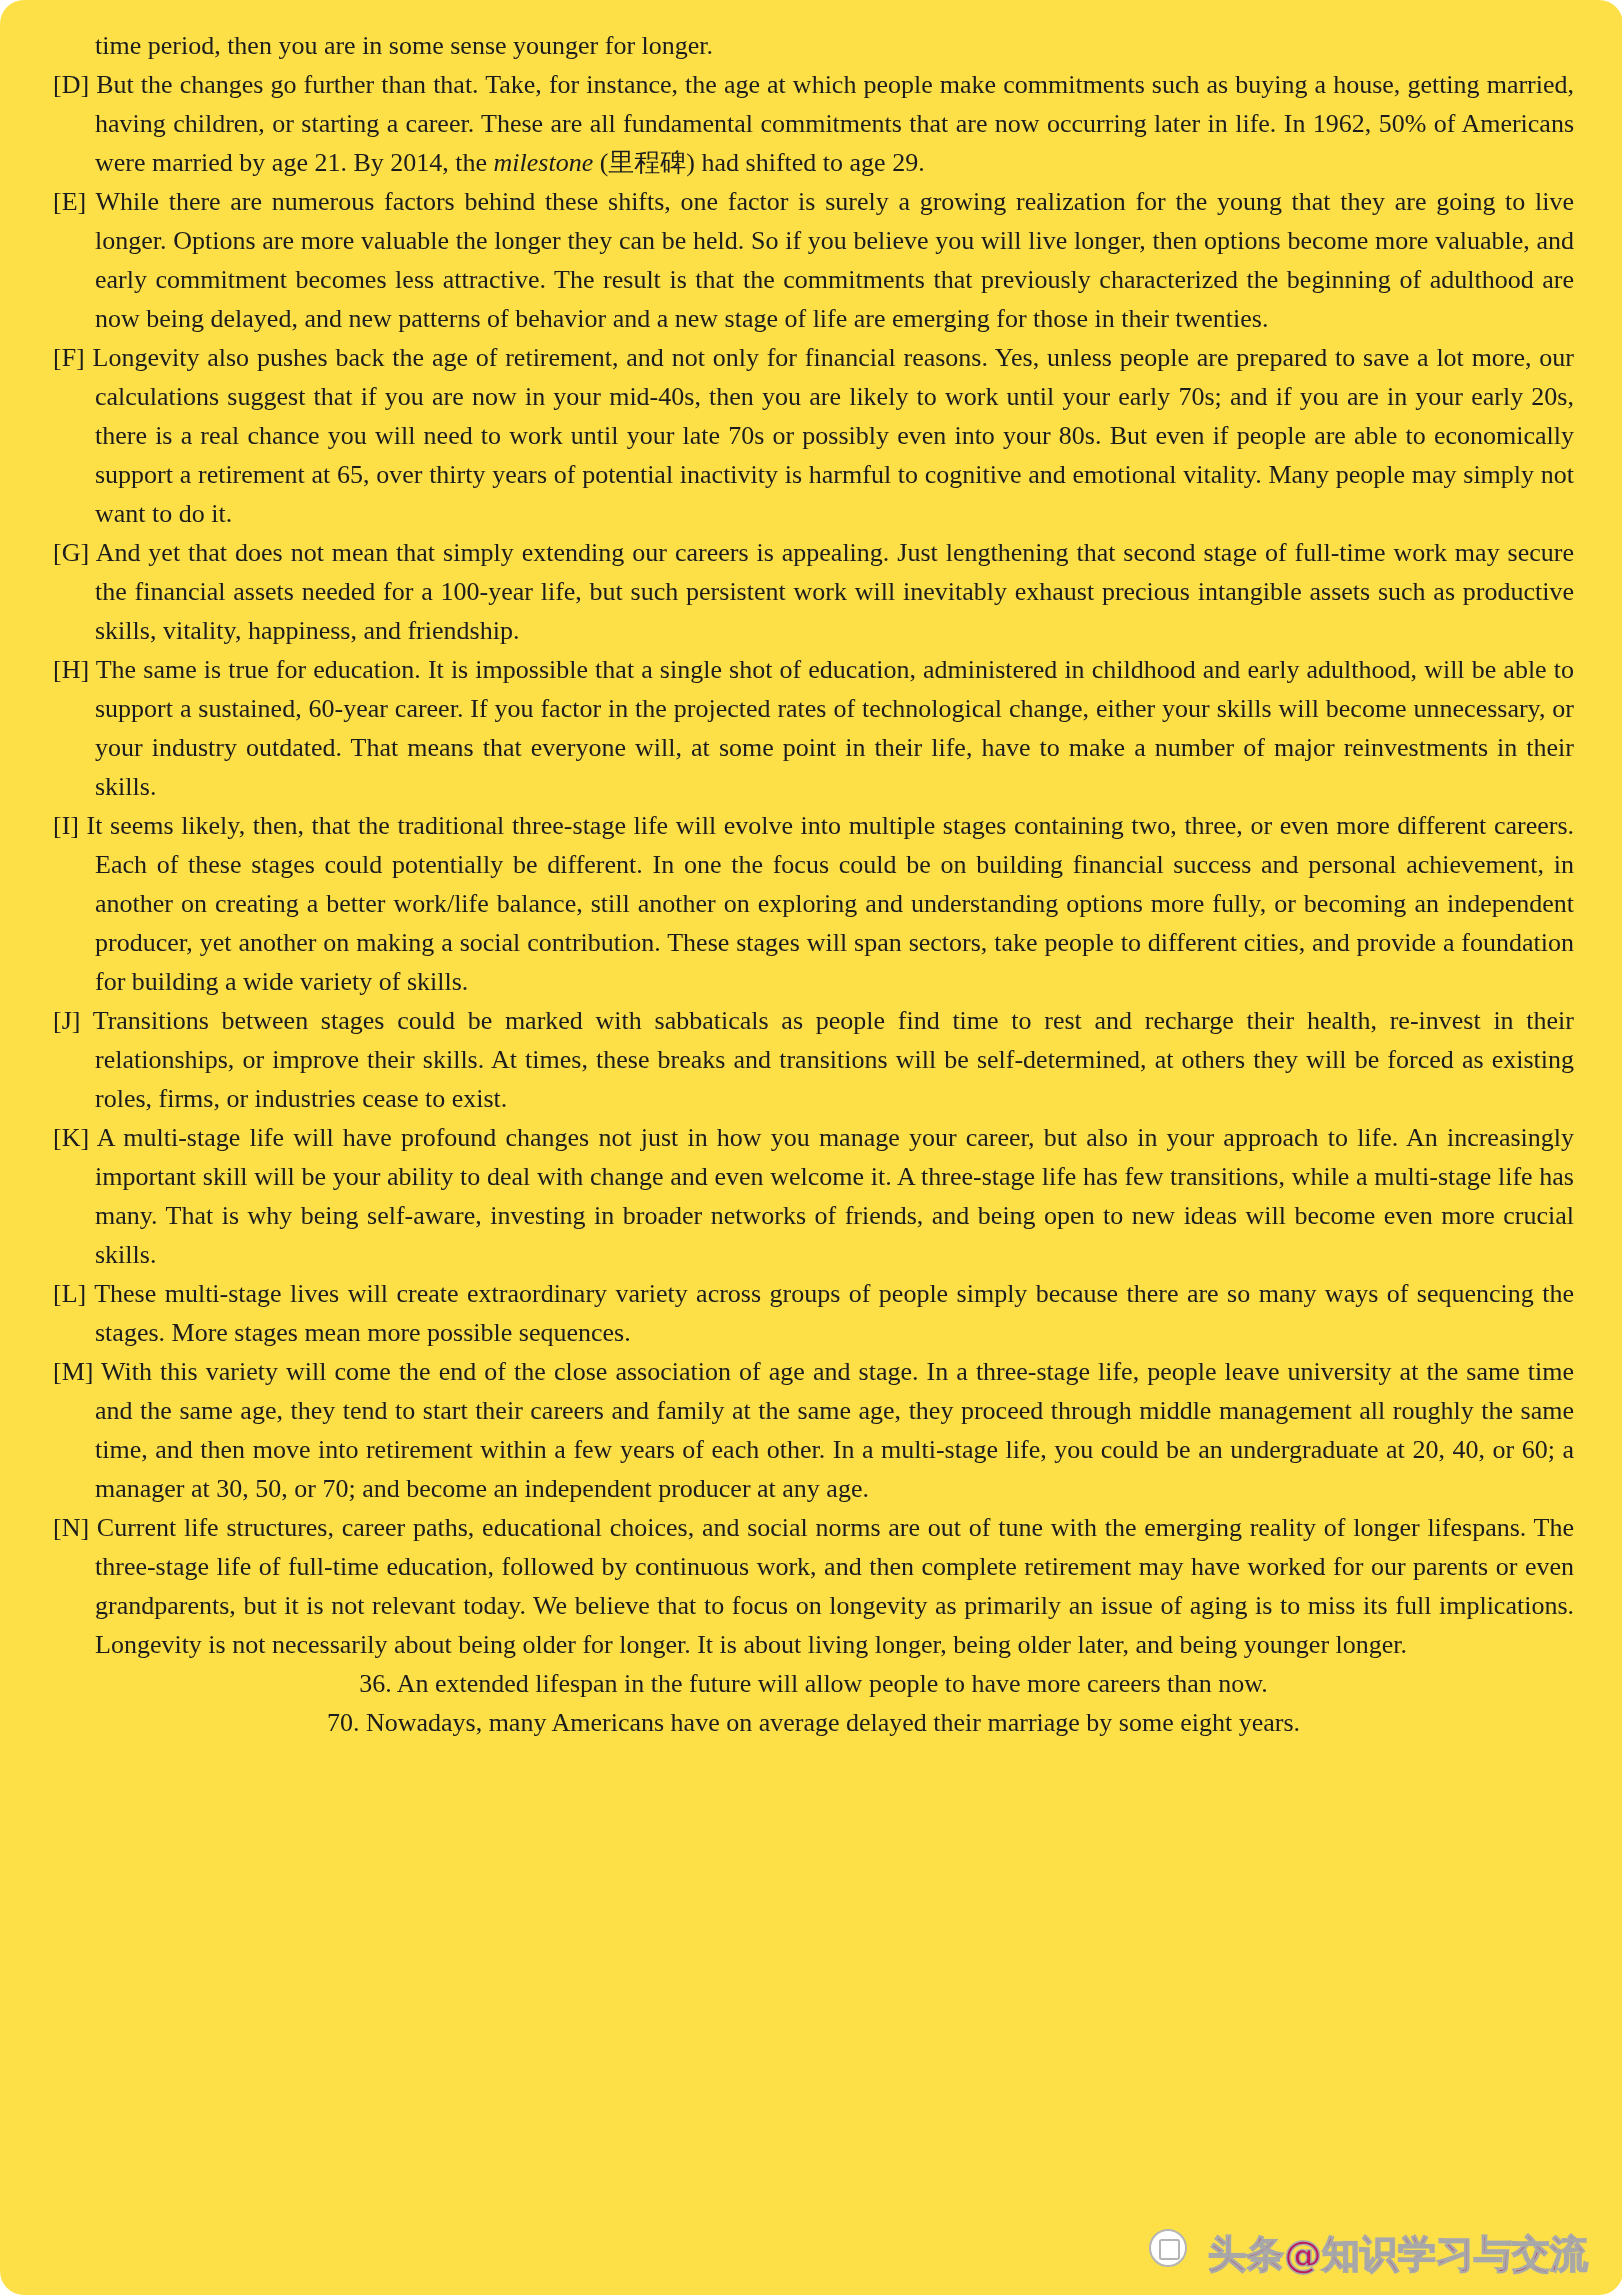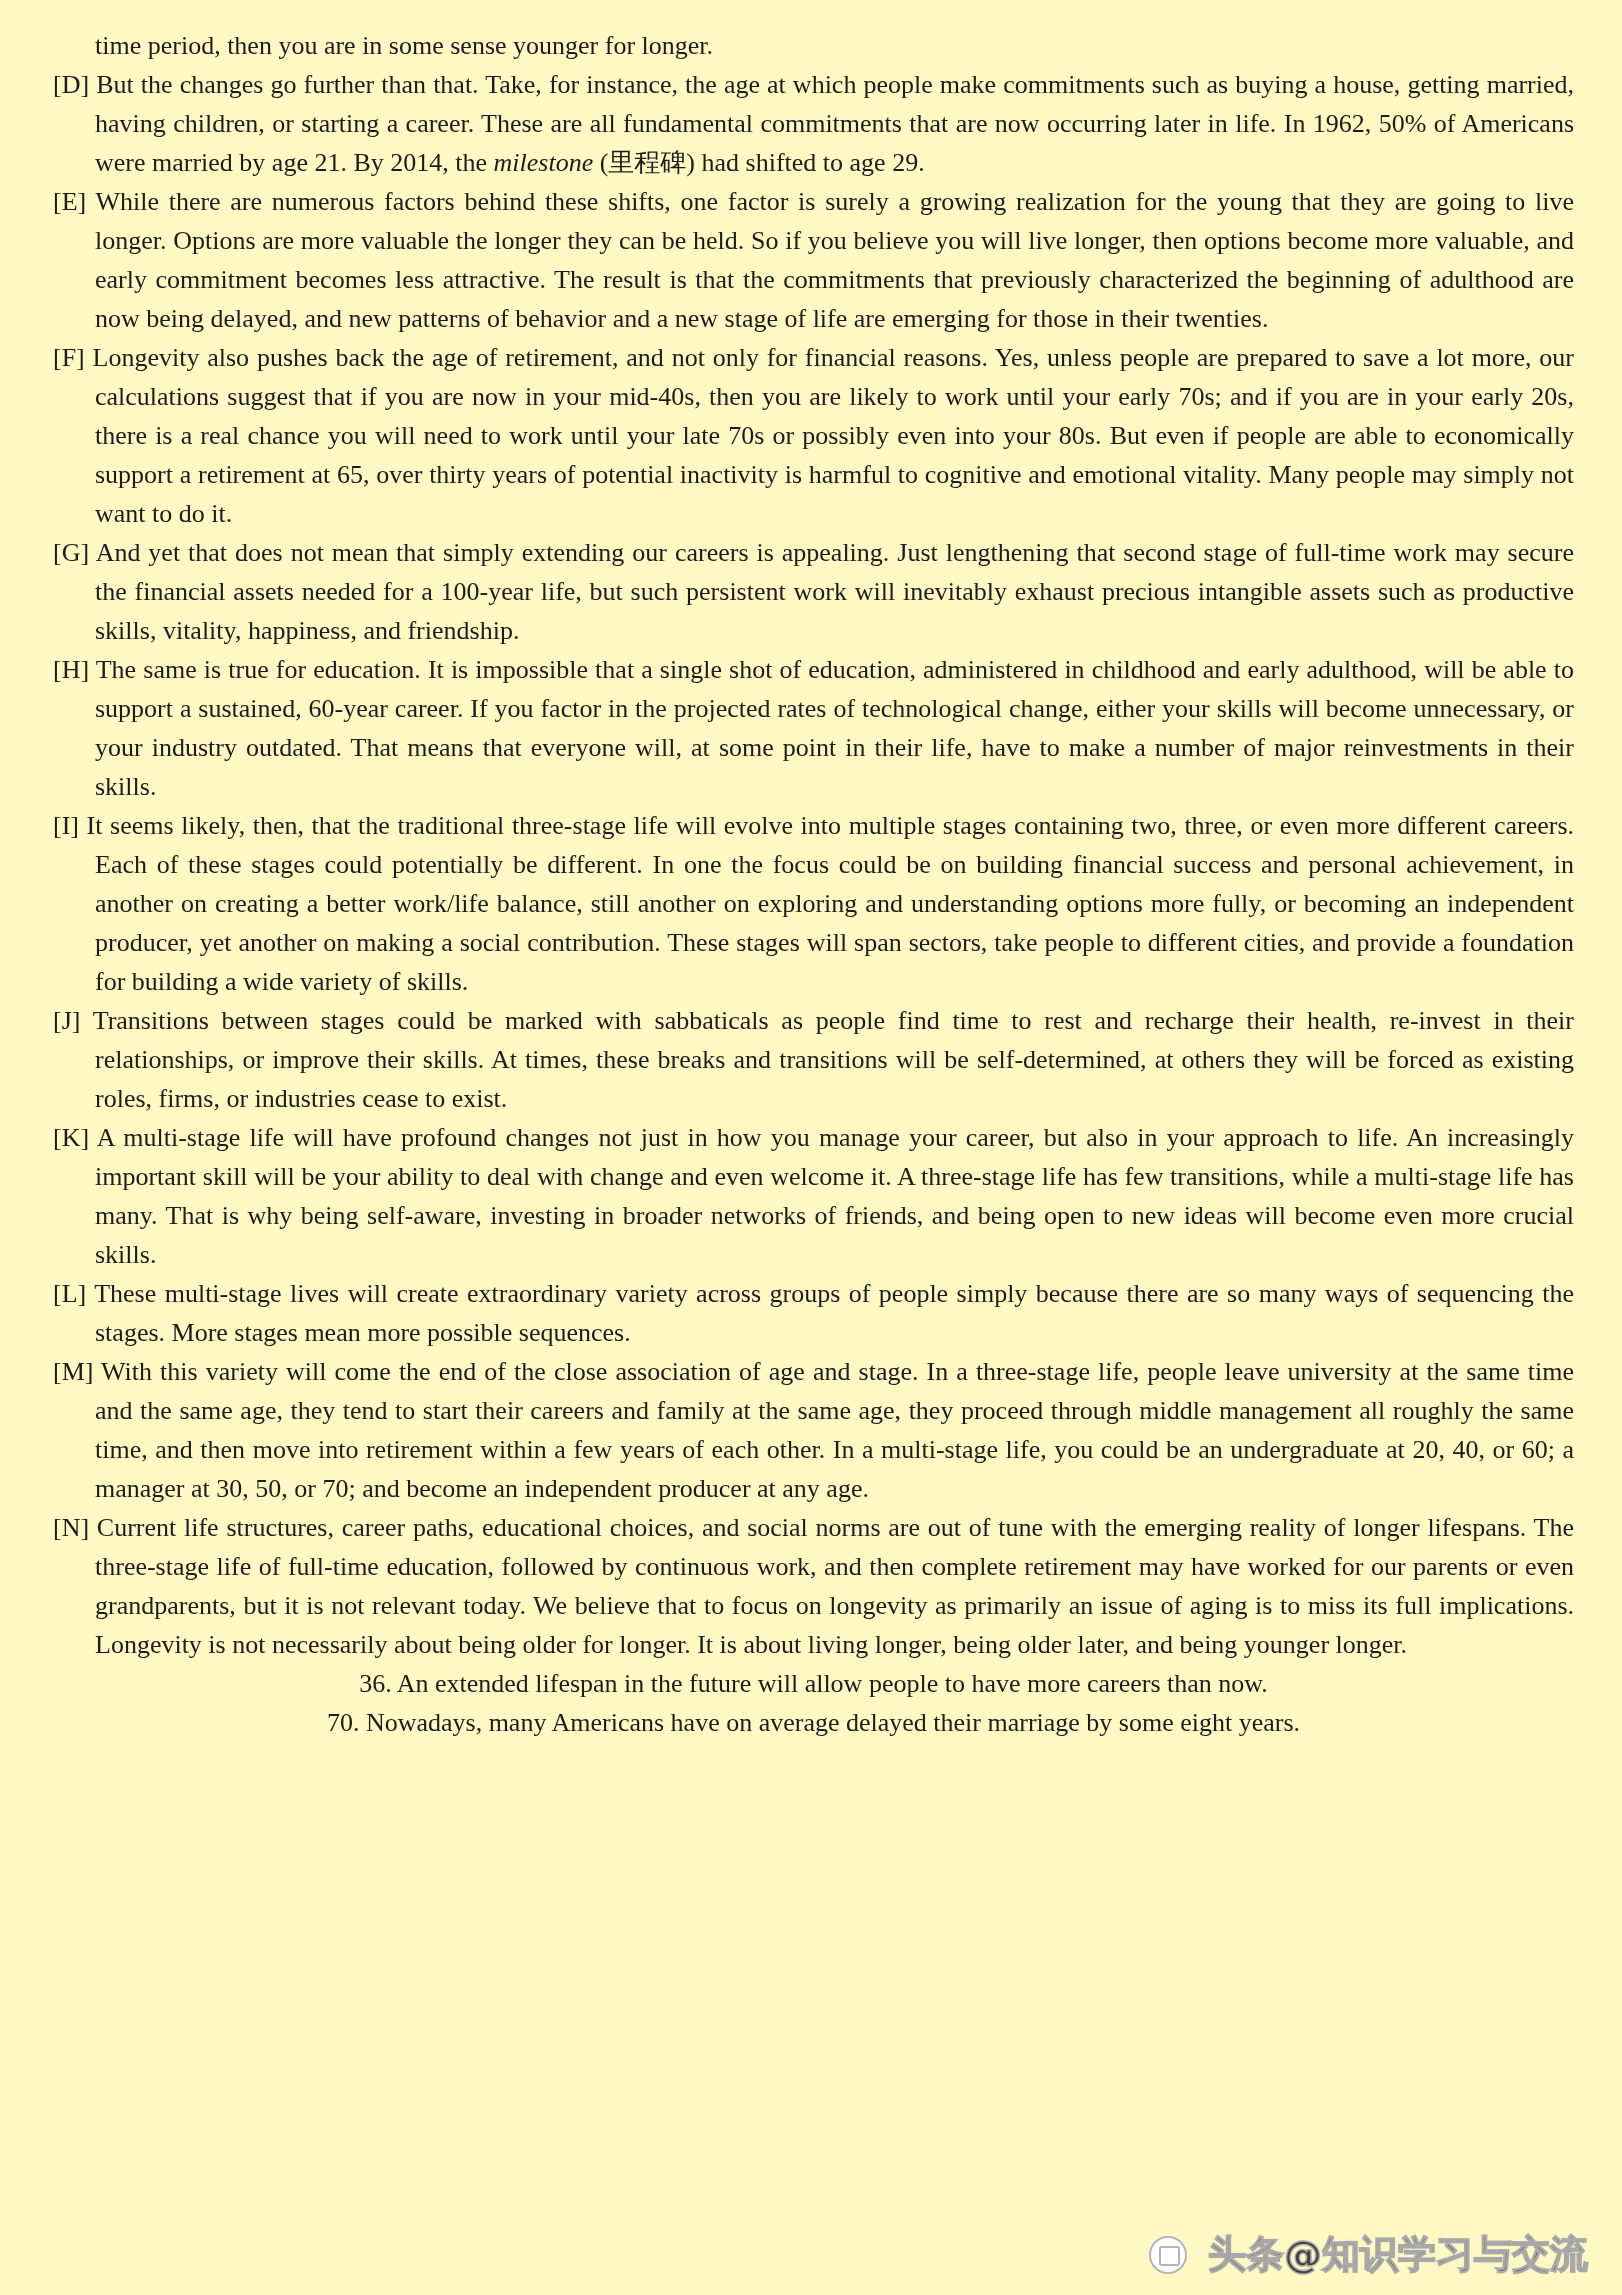--- a/index.html
+++ b/index.html
@@ -9,21 +9,22 @@
     height: 2295px;
     position: relative;
     overflow: hidden;
     font-family: "Liberation Serif", "DejaVu Serif", serif;
     color: #1c1c1c;
   }
   .page {
     position: absolute;
     inset: 0;
     padding: 26px 49px 0 53px;
-    background: #fef9c3;
+    background: #fde047;
+    border-radius: 24px;
   }
   .passage {
     font-size: 26px;
     line-height: 39px;
     text-align: justify;
   }
   
   .continuation {
     padding-left: 42px;
     text-align: left;
@@ -37,26 +38,25 @@
   .italic { font-style: italic; }
   
   .question {
     text-align: center;
   }
   .watermark {
     position: absolute;
     right: 35px;
     bottom: 15px;
     display: flex;
-    align-items: center;
     gap: 21px;
     font-family: "DejaVu Sans", "Liberation Sans", sans-serif;
     font-size: 38px;
     font-weight: bold;
-    color: #404040;
+    color: #be185d;
     -webkit-text-stroke: 1.4px #a8a8a8;
     text-shadow: 0 0 2px #bdbdbd;
   }
   .wm-icon {
     width: 38px;
     height: 38px;
     border-radius: 50%;
     border: 2.7px solid #b5b5b5;
     background: #ffffff;
     position: relative;

